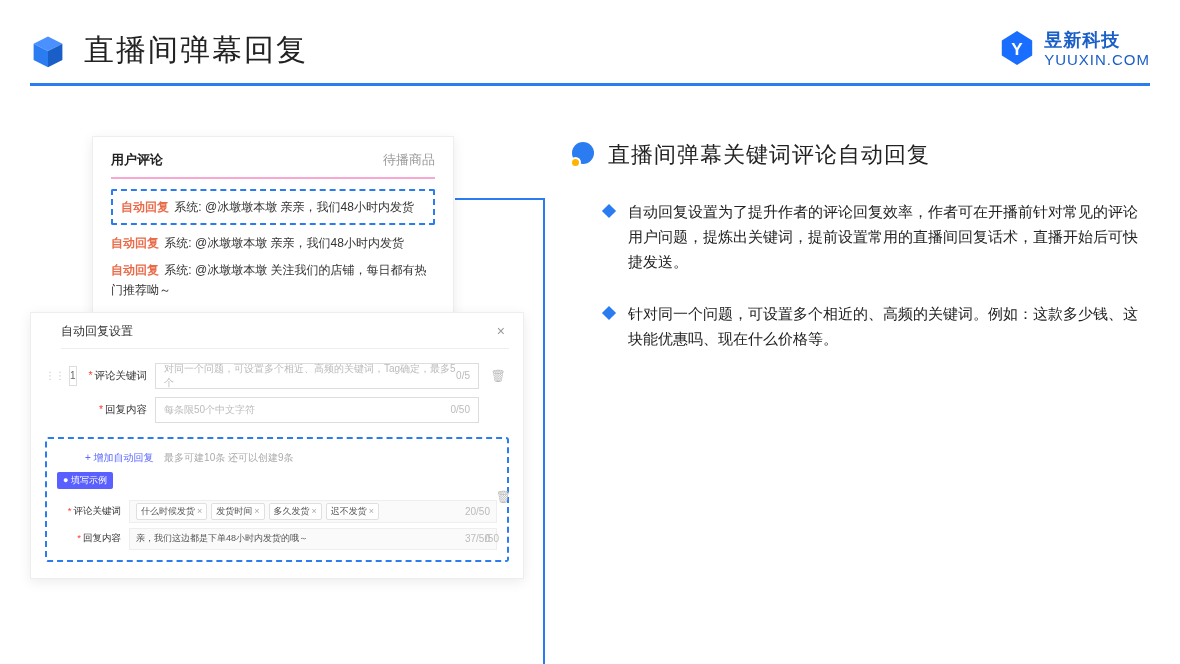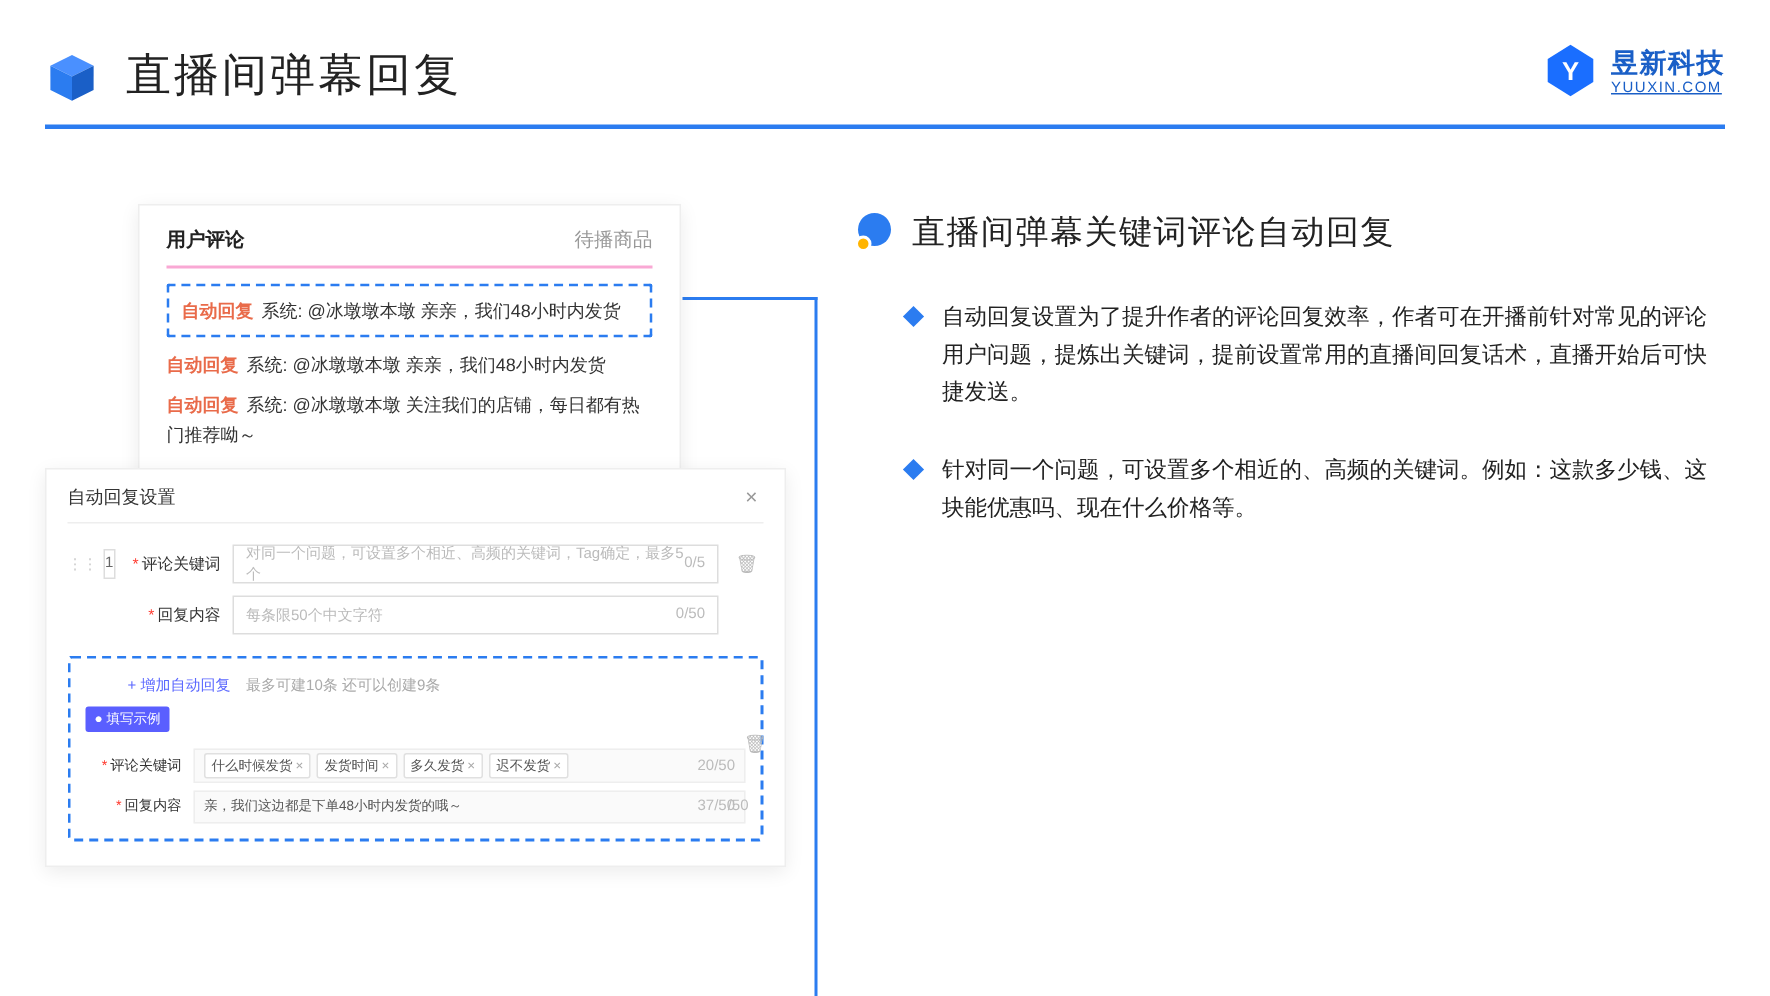--- a/index.html
+++ b/index.html
@@ -5,41 +5,41 @@
 * { margin: 0; padding: 0; box-sizing: border-box; }
 body { font-family: "Microsoft YaHei", Arial, sans-serif; background: #fff; width: 1180px; height: 664px; position: relative; overflow: hidden; }
 
 .header { display: flex; align-items: center; padding: 30px 30px 12px 30px; }
 .cube-icon { width: 36px; height: 36px; margin-right: 18px; position: relative; }
 .cube-icon svg { width: 100%; height: 100%; }
 .page-title { font-size: 30px; font-weight: 400; color: #222; letter-spacing: 2px; }
 .brand { position: absolute; right: 30px; top: 28px; display: flex; align-items: center; }
 .brand-icon { width: 38px; height: 38px; margin-right: 8px; }
 .brand-text { font-size: 18px; font-weight: 700; color: #1a5fc7; letter-spacing: 1px; }
-.brand-sub { font-size: 10px; color: #1a5fc7; letter-spacing: 1px; display:block; line-height:1;text-decoration:underline; }
+.brand-sub { font-size: 15px; color: #1a5fc7; letter-spacing: 1px; display:block; line-height:1; }
 
 .hr-line { margin: 0 30px; height: 3px; background: #2b7cf0; }
 
 .content { display: flex; padding: 50px 30px 0 30px; gap: 40px; }
 .left-col { width: 500px; position: relative; }
 .right-col { flex: 1; padding-top: 4px; }
 
 
 .card-comments { position: relative; margin-left: 62px; width: 362px; background: #fff; border: 1px solid #eee; box-shadow: 0 3px 12px rgba(0,0,0,0.08); padding: 14px 18px 14px 18px; }
 .tabs { display: flex; gap: 22px; font-size: 13px; border-bottom: 2px solid #f9a8d4; padding-bottom: 8px; margin-bottom: 10px; justify-content: space-between; }
 .tab { color: #999; }
 .tab.active { color: #222; font-weight: 600; }
 .comment-line { font-size: 12px; color: #333; line-height: 1.7; margin-bottom: 6px; }
 .auto-tag { color: #e96b4a; font-weight: 600; margin-right: 2px; }
 .sys { color: #333; }
 .highlight-box { border: 2px dashed #2b7cf0; padding: 6px 8px; border-radius: 2px; margin-bottom: 8px; }
 
 
 .card-settings { position: relative; margin-top: -10px; width: 494px; background: #fff; border: 1px solid #eee; box-shadow: 0 3px 12px rgba(0,0,0,0.08); padding: 10px 14px 16px 14px; }
-.settings-title-row { display: flex; justify-content: space-between; align-items: flex-start; padding-bottom: 8px; border-bottom: 1px solid #eee; }
+.settings-title-row { display: flex; justify-content: space-between; align-items: flex-start; padding-bottom: 8px; border-bottom: 1px solid #eee; margin-left: 16px; }
 .settings-title { font-size: 12px; color: #333; font-weight: 500; }
 .close-x { font-size: 14px; color: #999; cursor: pointer; padding: 0 4px; }
 
 .form-group { display: grid; grid-template-columns: 30px 64px 1fr 22px; align-items: center; gap: 8px; margin-top: 14px; }
 .idx-box { border: 1px solid #ddd; width: 20px; height: 20px; font-size: 10px; display:flex; align-items:center; justify-content:center; color:#666; }
 .label { font-size: 10.5px; color: #333; text-align: right; }
 .label .req { color: #ff3b30; margin-right: 2px; }
 .input-box { border: 1px solid #ddd; height: 26px; display: flex; align-items: center; justify-content: space-between; padding: 0 8px; font-size: 10px; color: #bbb; }
 .input-counter { color: #bbb; font-size: 10px; }
 .trash-icon { color: #bbb; font-size: 12px; text-align:center; }

